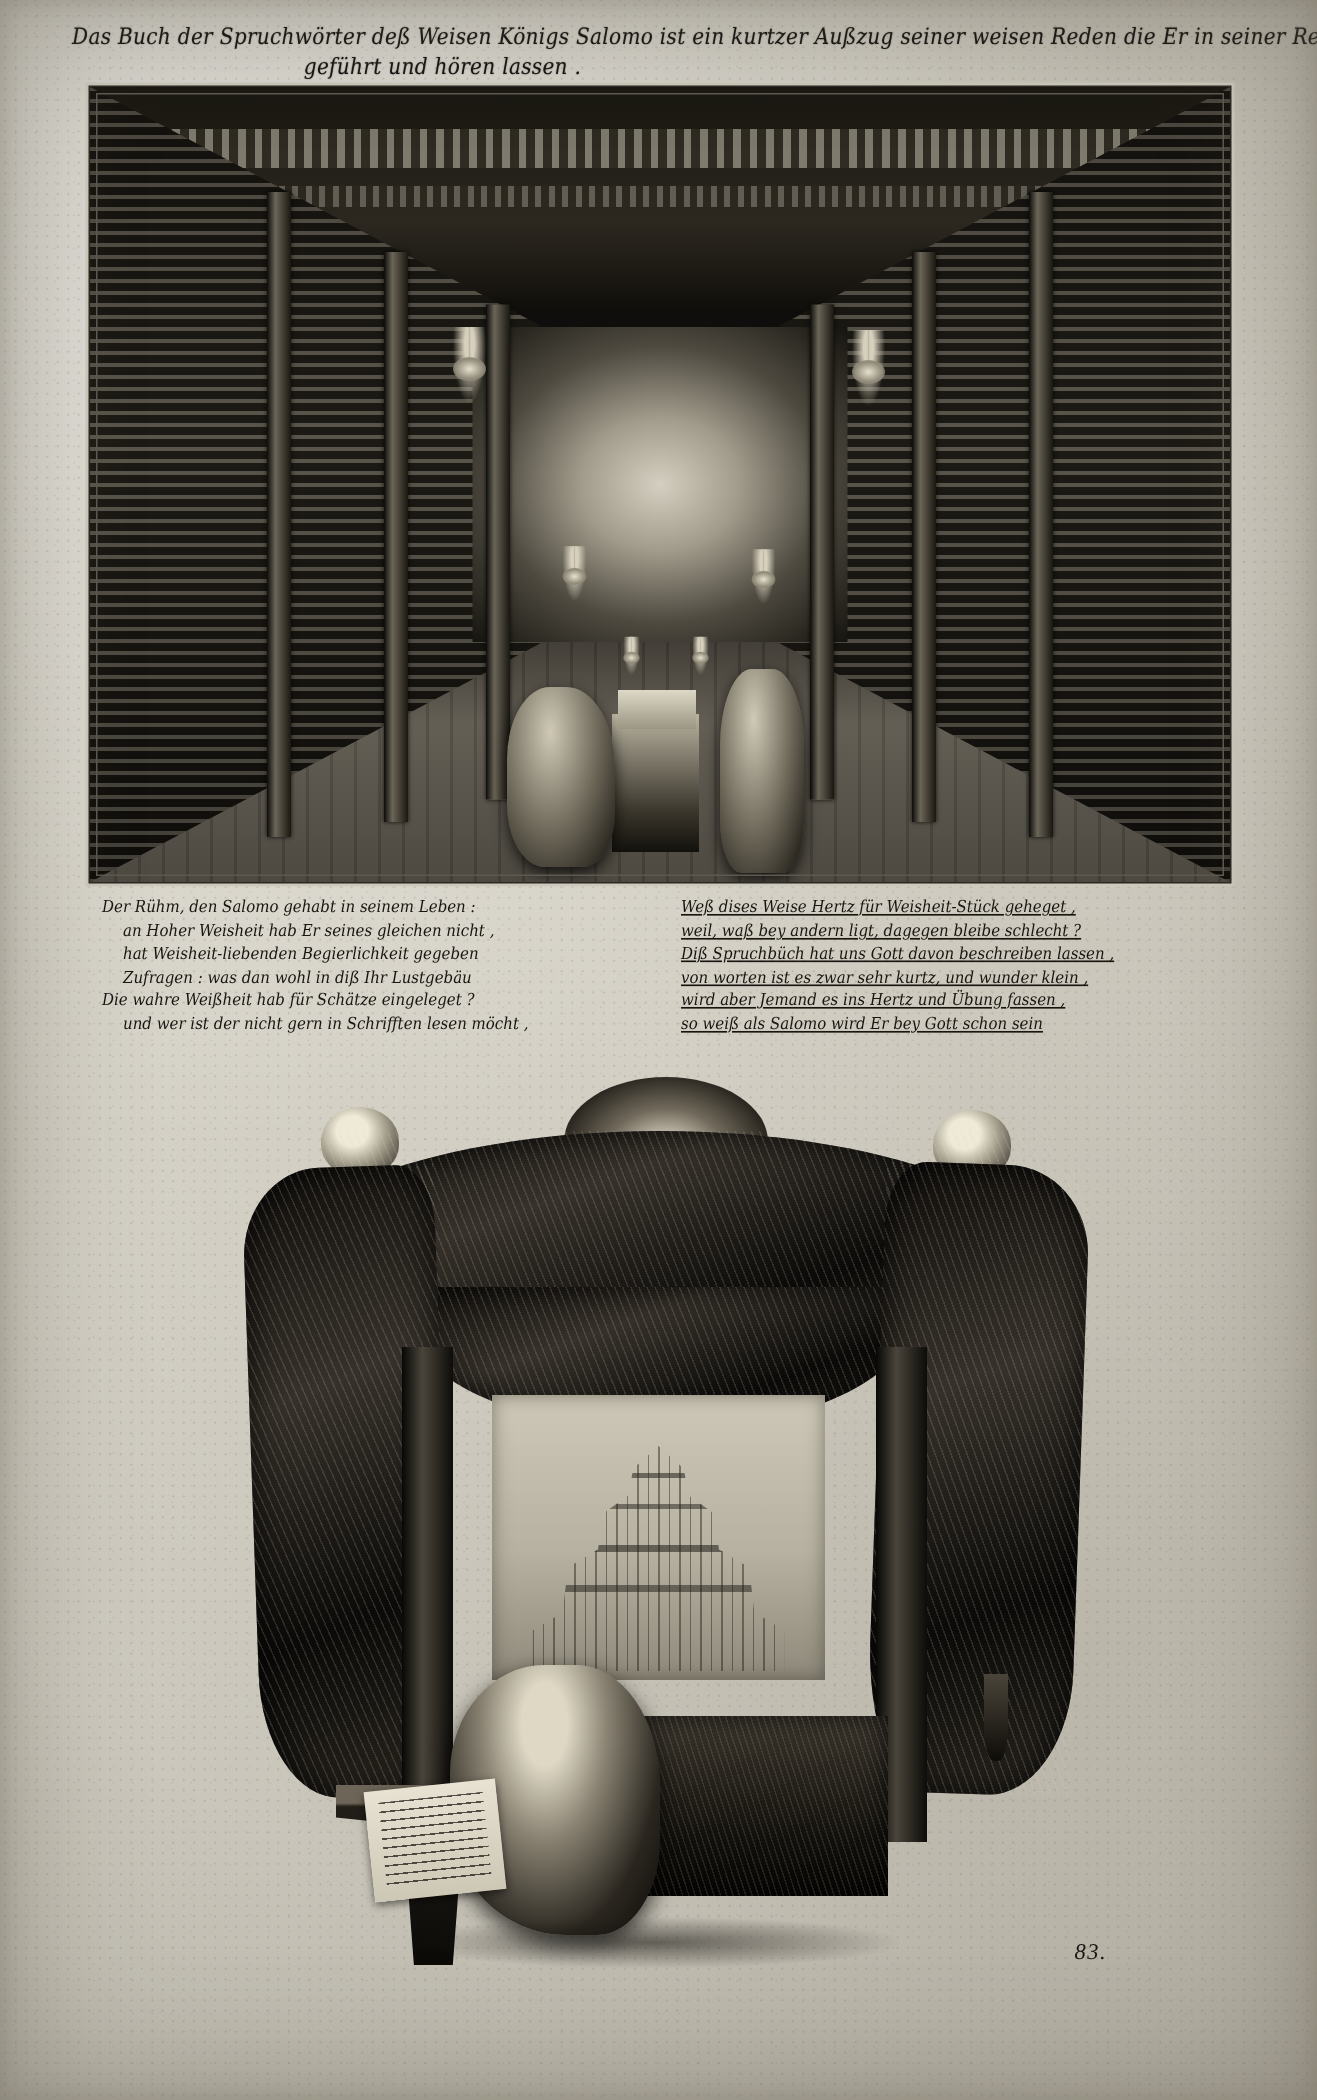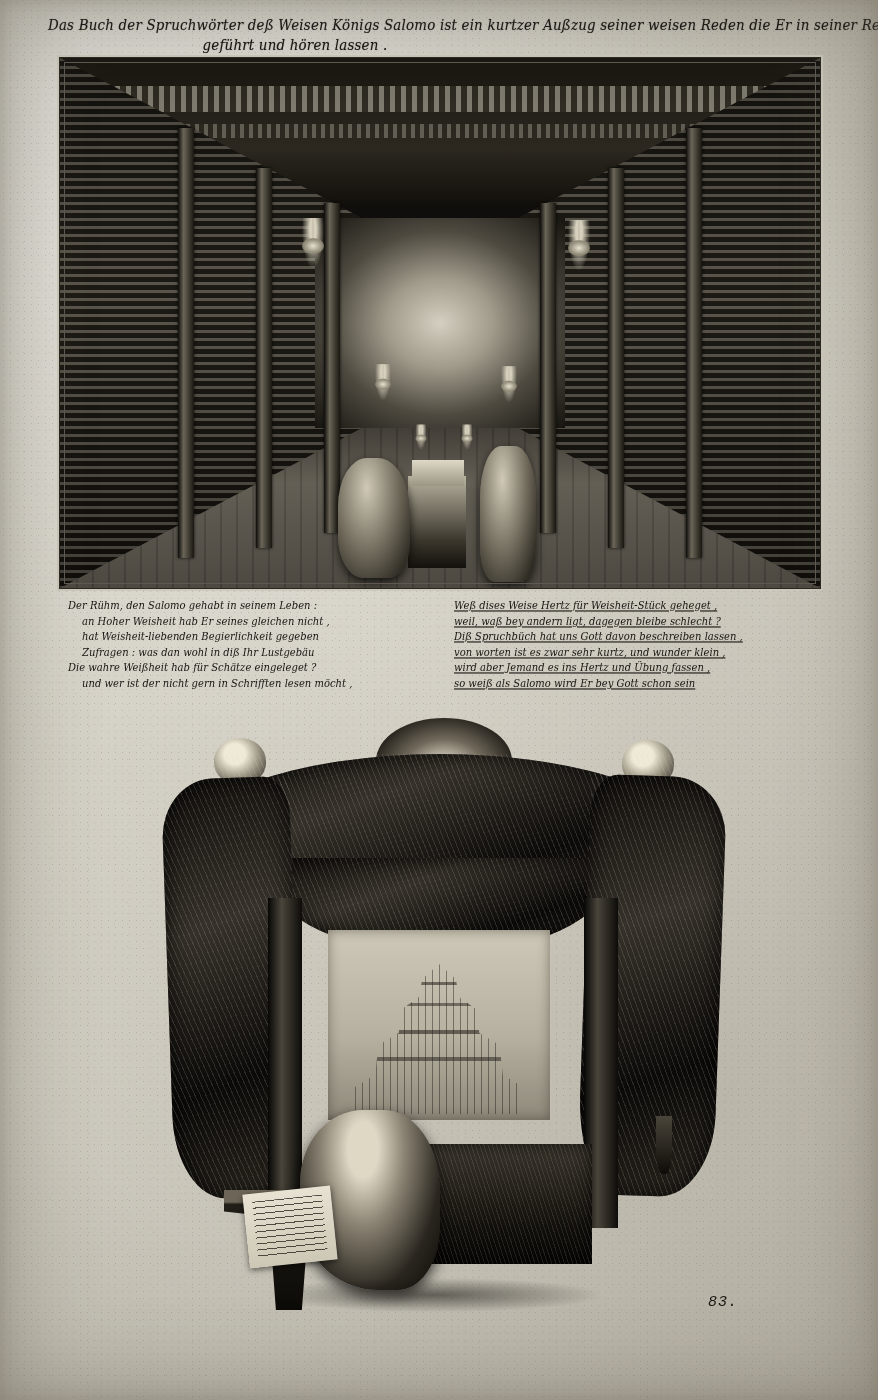--- a/index.html
+++ b/index.html
@@ -315,21 +315,21 @@
     position:absolute;
     left: 120px; bottom: 26px; width: 330px; height: 34px;
     background: radial-gradient(ellipse at center, rgba(20,18,14,.55), rgba(0,0,0,0) 72%);
   }
 
   
   .folio {
     position: absolute;
     right: 140px;
     top: 1294px;
-    font-family: Liberation Mono, monospace;
+    font-family: Liberation Serif, serif;
     font-style: italic;
     font-size: 15px;
     letter-spacing: 1px;
     color: #1b1814;
   }
 
   .edge-vignette {
     position:absolute; inset:0; pointer-events:none;
     box-shadow: inset 0 0 90px rgba(90,84,70,0.45), inset 0 0 18px rgba(120,114,98,0.35);
   }

